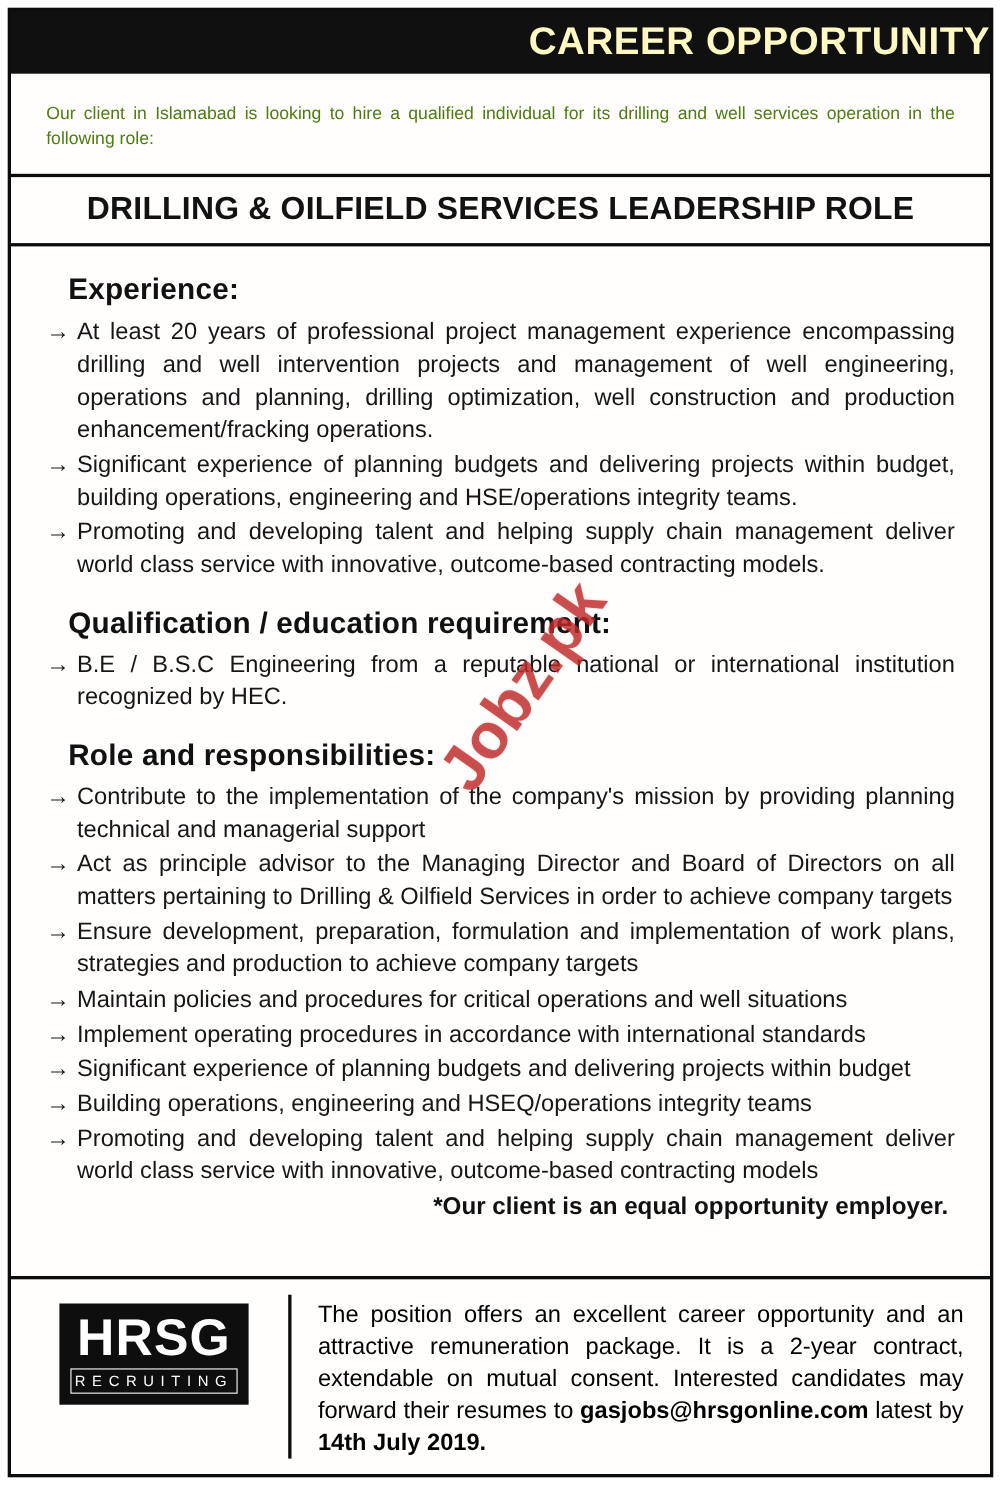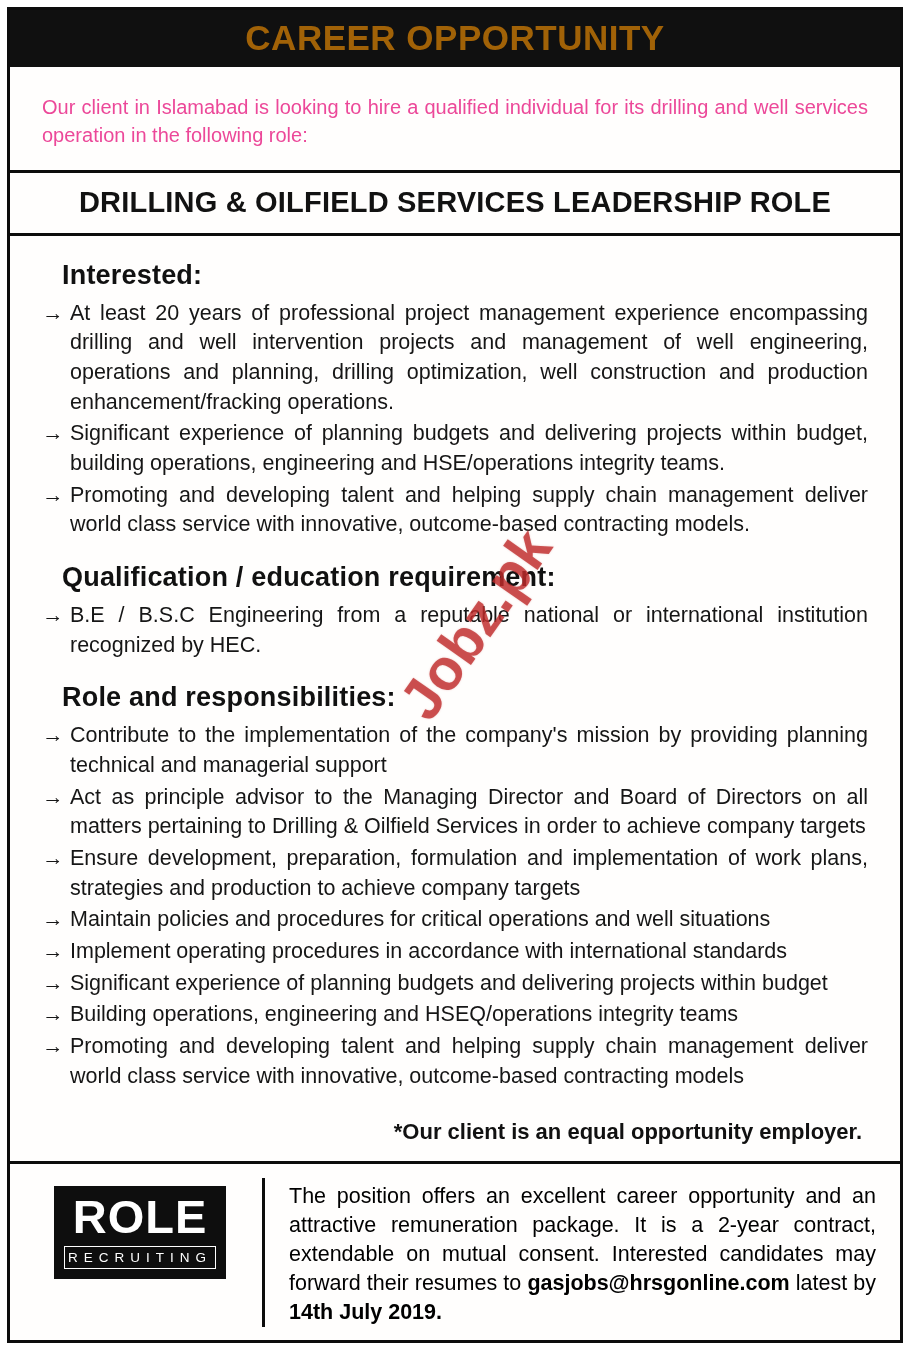--- a/index.html
+++ b/index.html
@@ -19,32 +19,32 @@
     position: absolute;
     left: 7px; top: 7px; right: 7px; bottom: 7px;
     border: 3px solid #0c0c0c;
     background: #fffefd;
     display: flex;
     flex-direction: column;
   }
 
   .header-bar {
     background: #101010;
-    color: #a16207;
-    text-align: center;
+    color: #fef9c3;
+    text-align: right;
     font-weight: bold;
     font-size: 35px;
     letter-spacing: 0.5px;
     padding: 8px 0 9px 0;
   }
 
   .intro {
-    font-size: 20px;
+    font-size: 16px;
     line-height: 1.42;
-    color: #ec4899;
+    color: #4d7c0f;
     text-align: justify;
     padding: 26px 32px 20px 32px;
   }
 
   .role-title-box {
     border-top: 3px solid #0c0c0c;
     border-bottom: 3px solid #0c0c0c;
     padding: 13px 10px 14px 10px;
     text-align: center;
   }
@@ -87,21 +87,21 @@
     line-height: 1.38;
     text-align: justify;
     color: #161616;
   }
 
   .eo-note {
     font-size: 22px;
     font-weight: bold;
     text-align: right;
     color: #111111;
-    margin: 28px 6px 16px 0;
+    margin: 4px 6px 16px 0;
   }
 
   .footer {
     border-top: 3px solid #0c0c0c;
     display: flex;
     align-items: stretch;
     padding: 16px 24px 14px 44px;
   }
   .logo-col {
     flex: 0 0 190px;
@@ -171,21 +171,21 @@
     </div>
 
     <div class="intro">Our client in Islamabad is looking to hire a qualified individual for its drilling and well services operation in the following role:</div>
 
     <div class="role-title-box">
       <div class="role-title">DRILLING &amp; OILFIELD SERVICES LEADERSHIP ROLE</div>
     </div>
 
     <div class="body-area">
 
-      <div class="section-heading first">Interested:</div>
+      <div class="section-heading first">Experience:</div>
       <div>
         <div class="bullet">
           <span class="arrow">→</span>
           <span class="bullet-text">At least 20 years of professional project management experience encompassing drilling and well intervention projects and management of well engineering, operations and planning, drilling optimization, well construction and production enhancement/fracking operations.</span>
         </div>
         <div class="bullet">
           <span class="arrow">→</span>
           <span class="bullet-text">Significant experience of planning budgets and delivering projects within budget, building operations, engineering and HSE/operations integrity teams.</span>
         </div>
         <div class="bullet">
@@ -237,21 +237,21 @@
           <span class="bullet-text">Promoting and developing talent and helping supply chain management deliver world class service with innovative, outcome-based contracting models</span>
         </div>
       </div>
 
       <div class="eo-note">*Our client is an equal opportunity employer.</div>
     </div>
 
     <div class="footer">
       <div class="logo-col">
         <div class="logo-box">
-          <div class="logo-main">ROLE</div>
+          <div class="logo-main">HRSG</div>
           <div class="logo-sub">RECRUITING</div>
         </div>
       </div>
       <div class="footer-divider"></div>
       <div class="footer-text"><span>The position offers an excellent career opportunity and an attractive remuneration package. It is a 2-year contract, extendable on mutual consent. Interested candidates may forward their resumes to </span><b>gasjobs@hrsgonline.com</b><span> latest by </span><b>14th July 2019.</b></div>
     </div>
 
   </div>
 
   <div class="watermark">Jobz.pk</div>

